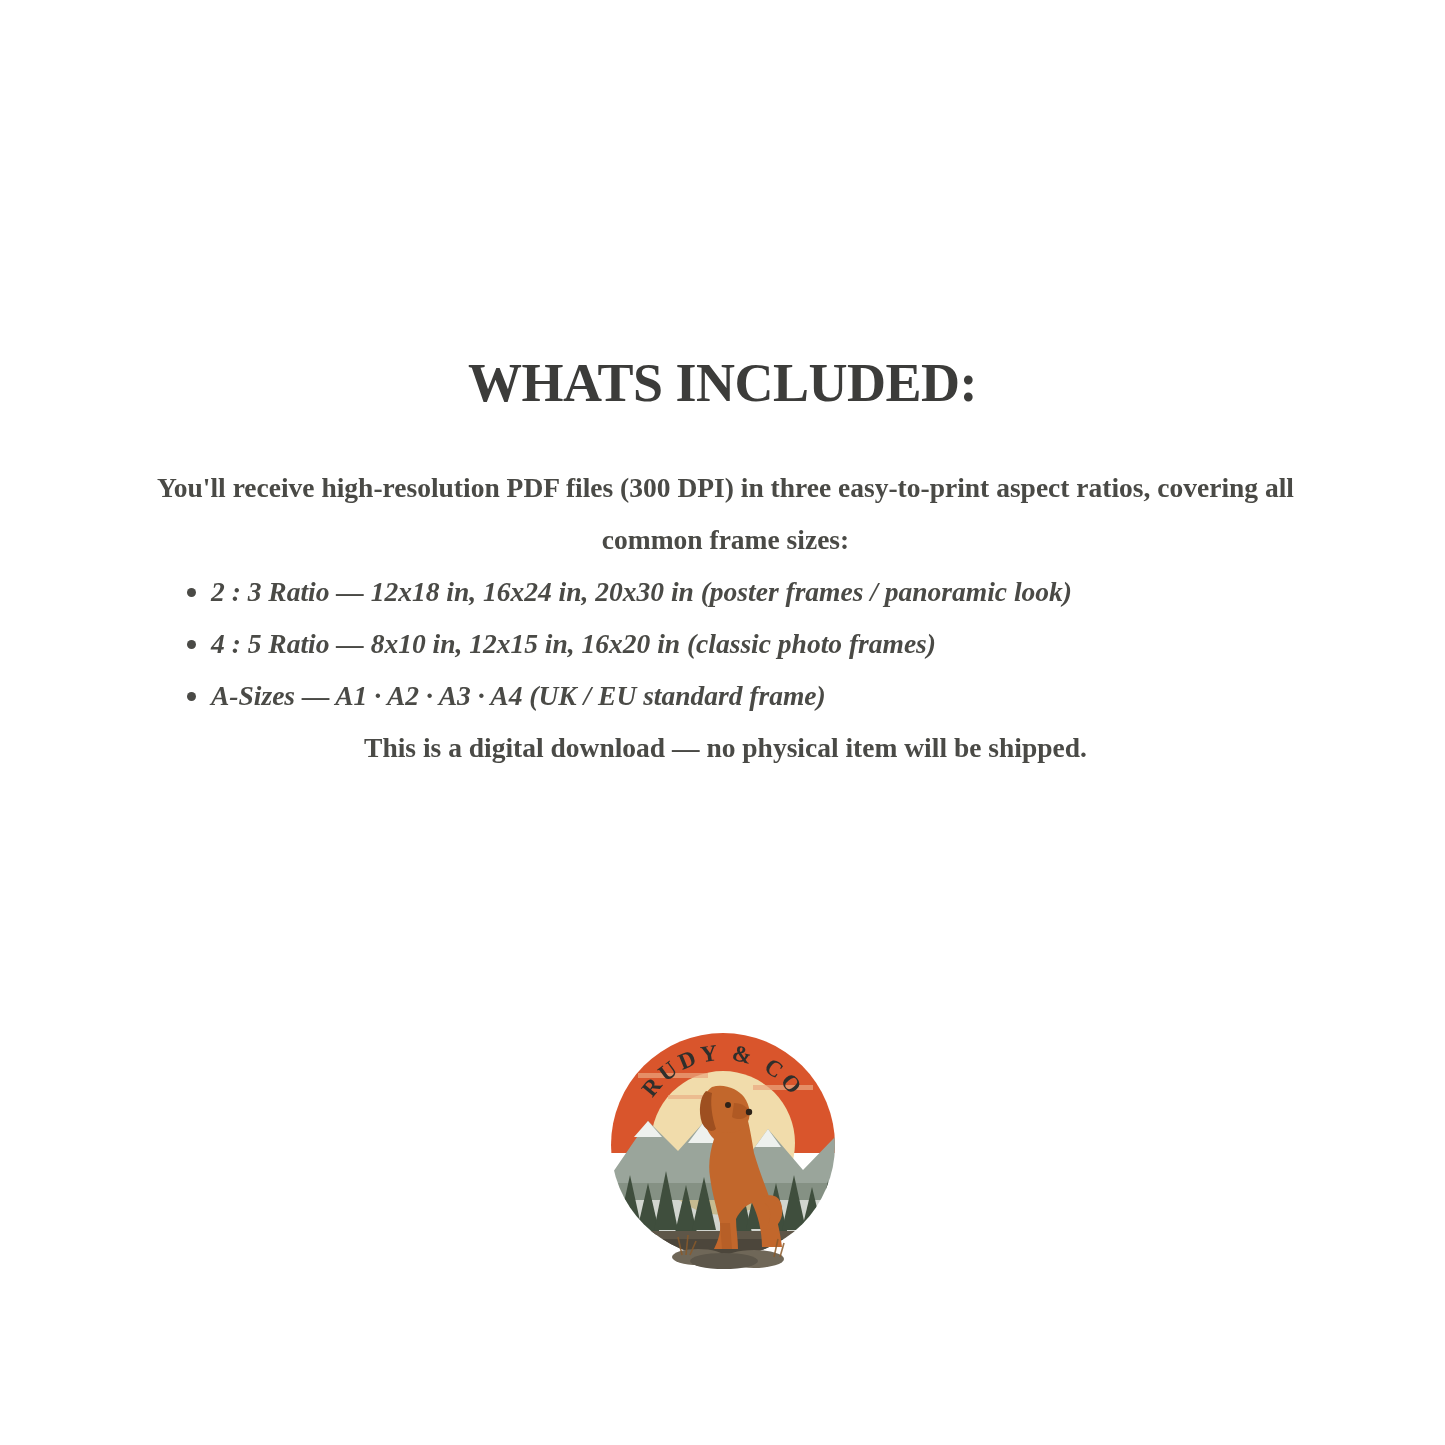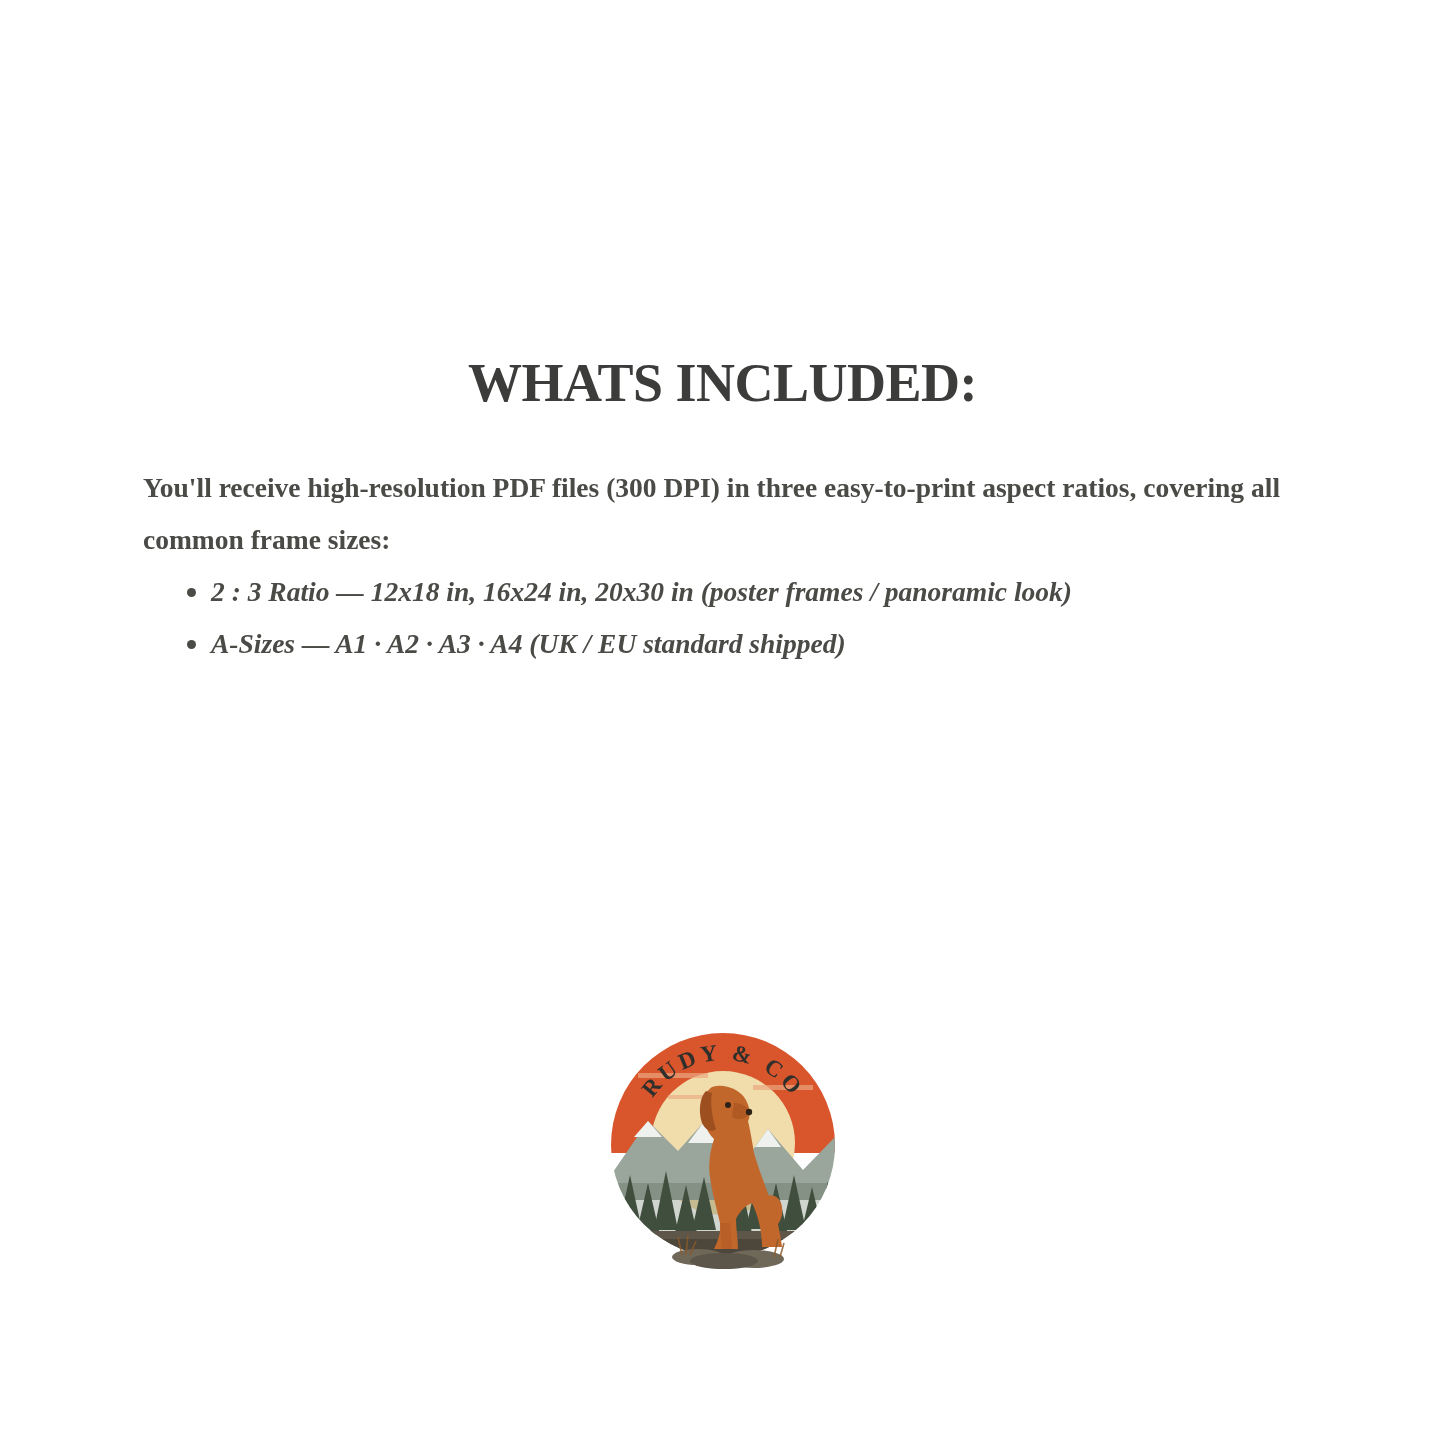--- a/index.html
+++ b/index.html
@@ -37,20 +37,21 @@
     top: 462px;
     left: 143px;
     width: 1165px;
     font-size: 27.5px;
     font-weight: bold;
     line-height: 52px;
     color: #4a4a46;
   }
   .para {
     margin: 0;
+    text-align: center;
   }
   .bullets {
     margin: 0;
     padding: 0;
     list-style: none;
   }
   .bullets li {
     position: relative;
     padding-left: 68px;
     line-height: 52px;
@@ -88,24 +89,29 @@
   <div class="body-copy">
     <p class="para">You'll receive high-resolution PDF files (300 DPI) in three easy-to-print aspect ratios, covering all common frame sizes:</p>
 
     <ul class="bullets">
       <li>
         <span class="dot"></span>
         <span>2 : 3 Ratio — 12x18 in, 16x24 in, 20x30 in (poster frames / panoramic look)</span>
       </li>
       <li>
         <span class="dot"></span>
-        <span>A-Sizes — A1 · A2 · A3 · A4 (UK / EU standard shipped)</span>
+        <span>4 : 5 Ratio — 8x10 in, 12x15 in, 16x20 in (classic photo frames)</span>
+      </li>
+      <li>
+        <span class="dot"></span>
+        <span>A-Sizes — A1 · A2 · A3 · A4 (UK / EU standard frame)</span>
       </li>
     </ul>
 
+    <p class="para">This is a digital download — no physical item will be shipped.</p>
   </div>
 
   <div class="logo-wrap">
     <svg class="logo-svg" viewBox="0 0 290 260">
       <defs>
         <clipPath id="circleClip">
           <circle cx="145" cy="120" r="112"></circle>
         </clipPath>
       </defs>
 

